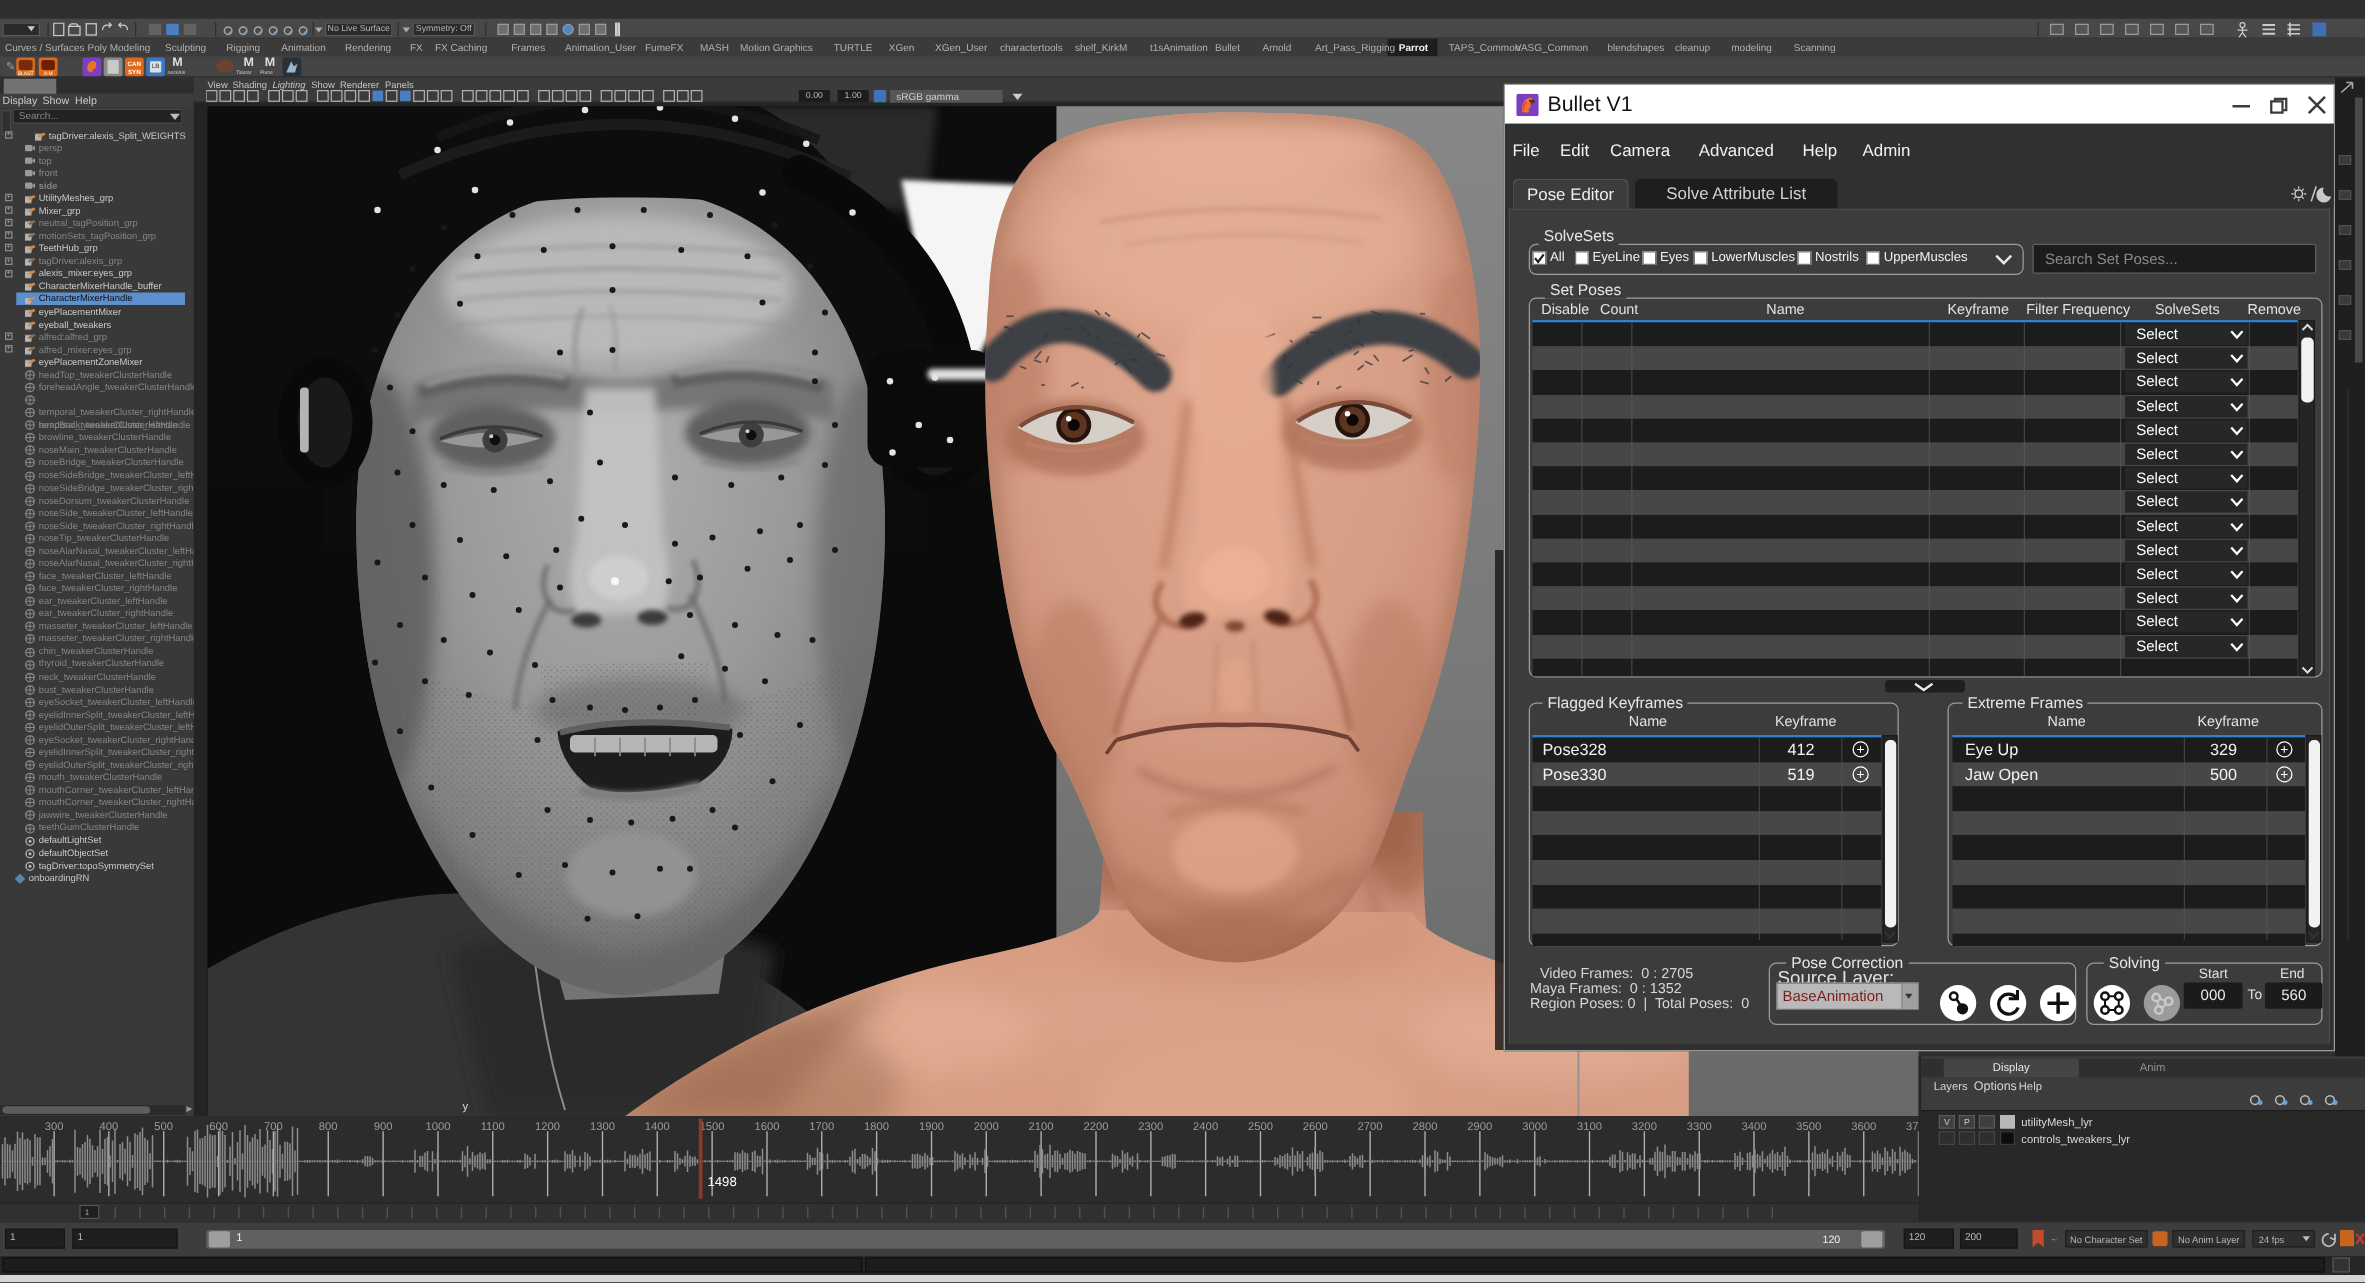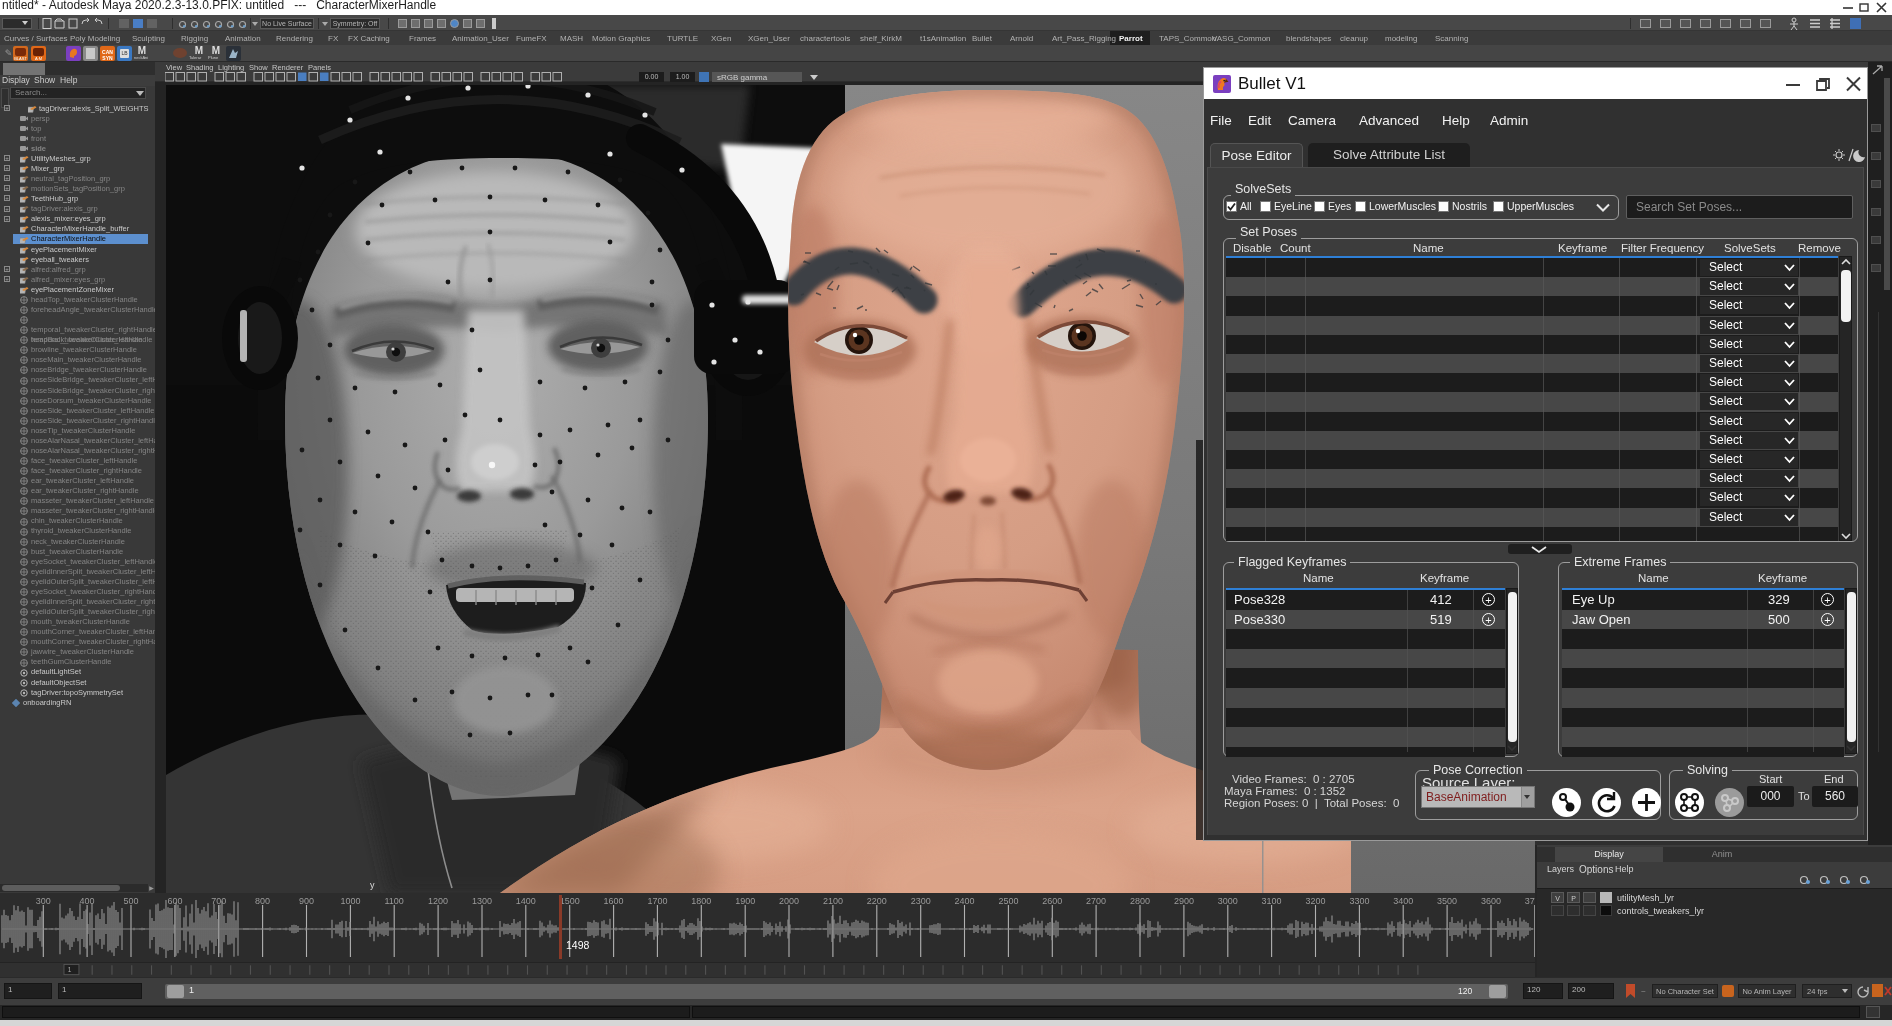--- a/index.html
+++ b/index.html
@@ -61,28 +61,20 @@
 .thead{position:absolute;font-size:11.5px;color:#e2e2e2;white-space:nowrap;}
 .selectbox{position:absolute;background:#272727;color:#fff;font-size:12px;line-height:17px;padding-left:9px;}
 .vscroll{position:absolute;background:#252525;border:1px solid #1a1a1a;}
 .vthumb{position:absolute;left:1px;background:#f2f2f2;border-radius:4px;}
 .prow{position:absolute;font-size:13px;color:#f2f2f2;line-height:19px;}
 .pluscirc{position:absolute;width:13px;height:13px;border:1.5px solid #fff;border-radius:50%;color:#fff;font-size:11px;line-height:12px;text-align:center;}
 .circbtn{position:absolute;width:29px;height:29px;border-radius:50%;background:#fff;}
 .info{position:absolute;font-size:11.5px;color:#d6d6d6;white-space:nowrap;}
 </style></head><body>
 <div id="page">
-    <div id="titlebar" class="abs">
-      <span class="t">ntitled* - Autodesk Maya 2020.2.3-13.0.PFIX: untitled&nbsp;&nbsp;&nbsp;---&nbsp;&nbsp;&nbsp;CharacterMixerHandle</span>
-      <svg class="abs" style="left:1840px;top:1px;" width="50" height="13">
-        <line x1="3" y1="7" x2="13" y2="7" stroke="#333" stroke-width="1.6"></line>
-        <rect x="20" y="3" width="8" height="7" fill="none" stroke="#333" stroke-width="1.4"></rect>
-        <path d="M37,2 L46,11 M46,2 L37,11" stroke="#333" stroke-width="1.6"></path>
-      </svg>
-    </div>
     <div id="statusline" class="abs">
       <div class="slbox" style="left:2px;width:30px;">&nbsp;</div>
       <div style="position:absolute;left:22px;top:6px;width:0;height:0;border-left:3px solid transparent;border-right:3px solid transparent;border-top:4px solid #ccc;"></div>
       <div class="slsep" style="left:38px;"></div>
       <div class="slsep" style="left:108px;"></div>
       <div class="slsep" style="left:172px;"></div>
       <div class="slsep" style="left:250px;"></div>
       <div class="slsep" style="left:318px;"></div>
       <div class="slsep" style="left:388px;"></div>
       <div class="slsep" style="left:494px;"></div>
@@ -658,21 +650,21 @@
         </div>
       </div>
       <div class="hscroll">
         <div class="hthumb"></div>
       </div>
       <div class="abs" style="left:148px;top:822px;width:7px;height:8px;background:#3a3a3a;font-size:6px;color:#999;text-align:center;line-height:8px;">▶</div>
     </div>
     <div id="vpbar" class="abs">
       <span class="m" style="left:11px;">View</span>
       <span class="m" style="left:31px;">Shading</span>
-      <span class="m" style="left:63px;">Lighting</span>
+      <span class="m" style="left:63px;font-style:italic;">Lighting</span>
       <span class="m" style="left:94px;">Show</span>
       <span class="m" style="left:117px;">Renderer</span>
       <span class="m" style="left:153px;">Panels</span>
       <svg class="abs" style="left:10px;top:10px" width="470" height="10">
         <rect x="0" y="0.5" width="8.5" height="8.5" fill="none" stroke="#b0b0b0" stroke-width="1"></rect>
         <rect x="11" y="0.5" width="8.5" height="8.5" fill="none" stroke="#b0b0b0" stroke-width="1"></rect>
         <rect x="22" y="0.5" width="8.5" height="8.5" fill="none" stroke="#b0b0b0" stroke-width="1"></rect>
         <rect x="33" y="0.5" width="8.5" height="8.5" fill="none" stroke="#b0b0b0" stroke-width="1"></rect>
         <rect x="50" y="0.5" width="8.5" height="8.5" fill="none" stroke="#b0b0b0" stroke-width="1"></rect>
         <rect x="61" y="0.5" width="8.5" height="8.5" fill="none" stroke="#b0b0b0" stroke-width="1"></rect>

